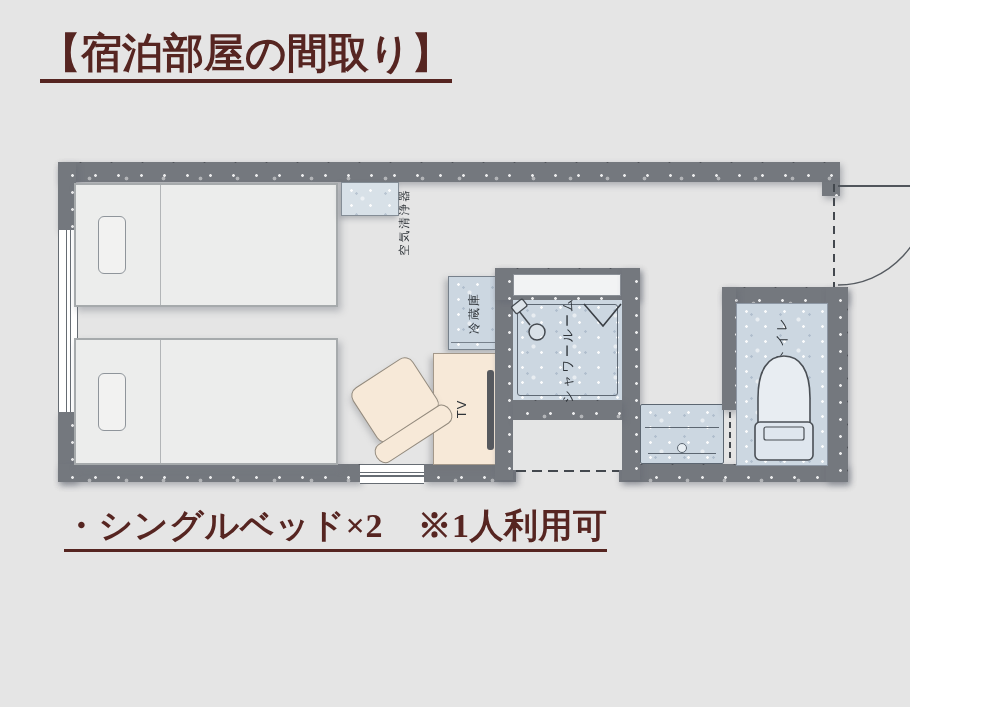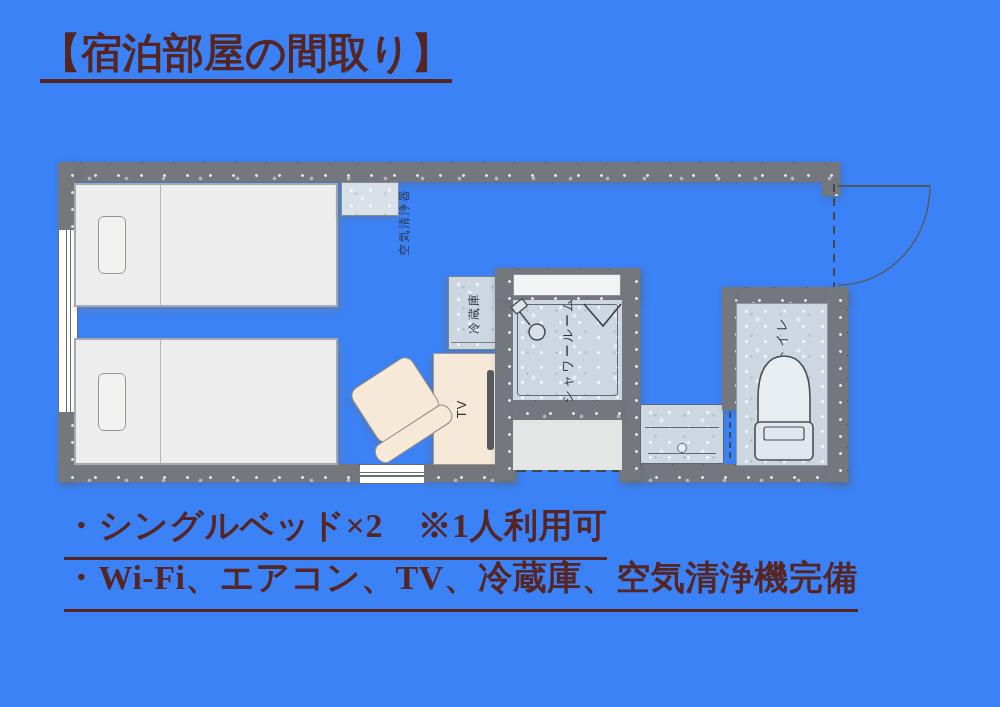--- a/index.html
+++ b/index.html
@@ -1,24 +1,24 @@
 <!DOCTYPE html>
 <html><head>
 <meta charset="utf-8">
 <style>
   html,body{margin:0;padding:0;background:#fff;}
-  #stage{position:relative;width:1000px;height:707px;background:#3b82f6;overflow:hidden;
+  #stage{position:relative;width:910px;height:707px;background:#e5e5e5;overflow:hidden;
          font-family:"Liberation Serif","DejaVu Serif",serif;}
 
   
   .accent{color:#562521;}
   .title{position:absolute;left:40px;top:30px;font-size:41px;font-weight:bold;
          border-bottom:4px solid #562521;padding-bottom:2px;letter-spacing:0;line-height:1.15;}
   .feature{position:absolute;left:64px;font-size:34px;font-weight:bold;
-           border-bottom:3px solid #562521;padding-bottom:10px;line-height:1.2;letter-spacing:.5px;}
+           border-bottom:3px solid #562521;padding-bottom:2px;line-height:1.2;letter-spacing:.5px;}
   .feature1{top:506px;}
   .feature2{top:558px;}
   .hotel{position:absolute;left:604px;top:646px;font-size:32px;font-weight:bold;
          word-spacing:12px;border-bottom:3px solid #562521;padding-bottom:3px;}
 
   
   .wall{position:absolute;background-color:#74787e;
     background-image:
       radial-gradient(circle, rgba(255,255,255,.85) 1px, transparent 1.7px),
       radial-gradient(circle, rgba(255,255,255,.45) 1.4px, transparent 2.3px),
@@ -138,16 +138,15 @@
       <line x1="530" y1="325" x2="519" y2="311" stroke="#454a50" stroke-width="1.5"></line>
       <rect x="512" y="302" width="14" height="9" rx="2" transform="rotate(-38 519 306)" fill="#dde4ea" stroke="#454a50" stroke-width="1.3"></rect>
 
       <path d="M 758 438 L 758 398 C 758 370 768 356 784 356 C 800 356 810 370 810 398 L 810 438 Z" fill="#e8edf2" stroke="#4a4f55" stroke-width="1.6"></path>
       <rect x="755" y="422" width="58" height="38" rx="5" fill="#dfe6ee" stroke="#4a4f55" stroke-width="1.6"></rect>
       <rect x="764" y="427" width="40" height="13" rx="2" fill="none" stroke="#4a4f55" stroke-width="1.2"></rect>
     </svg>
   </div>
 
   <div class="feature feature1 accent">・シングルベッド×2　※1人利用可</div>
-  <div class="feature feature2 accent">・Wi-Fi、エアコン、TV、冷蔵庫、空気清浄機完備</div>
 
 
 </div>
 
 </body></html>

